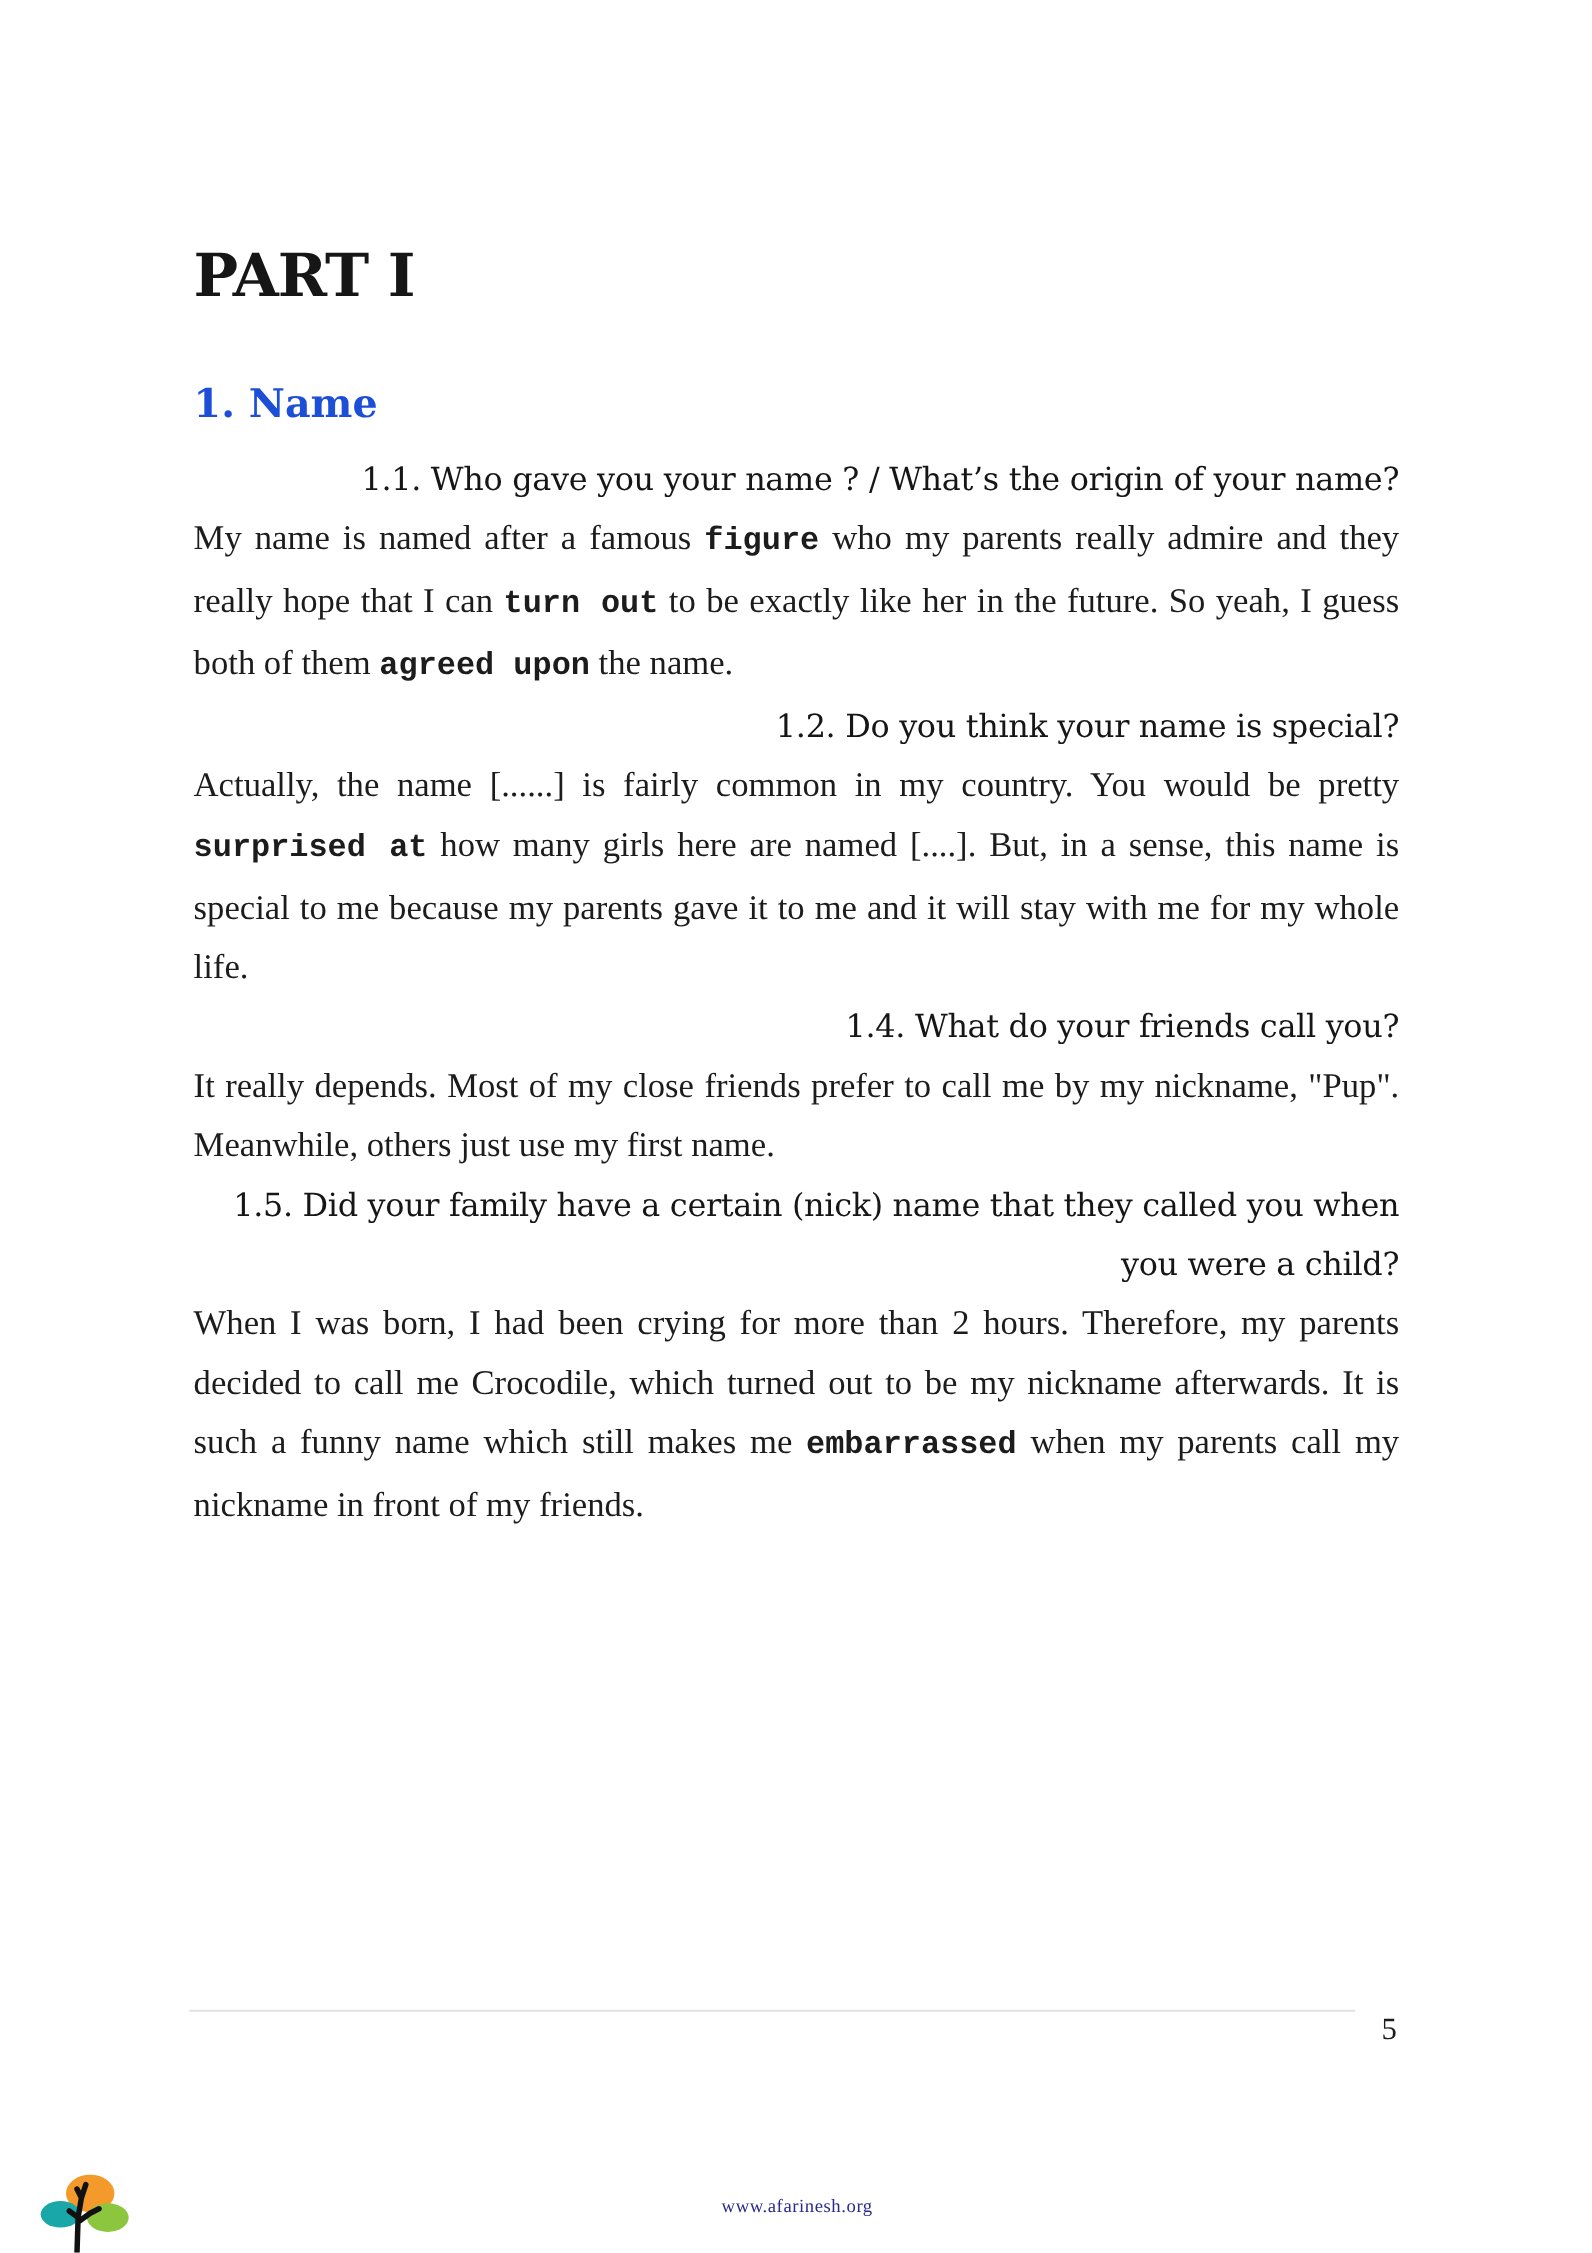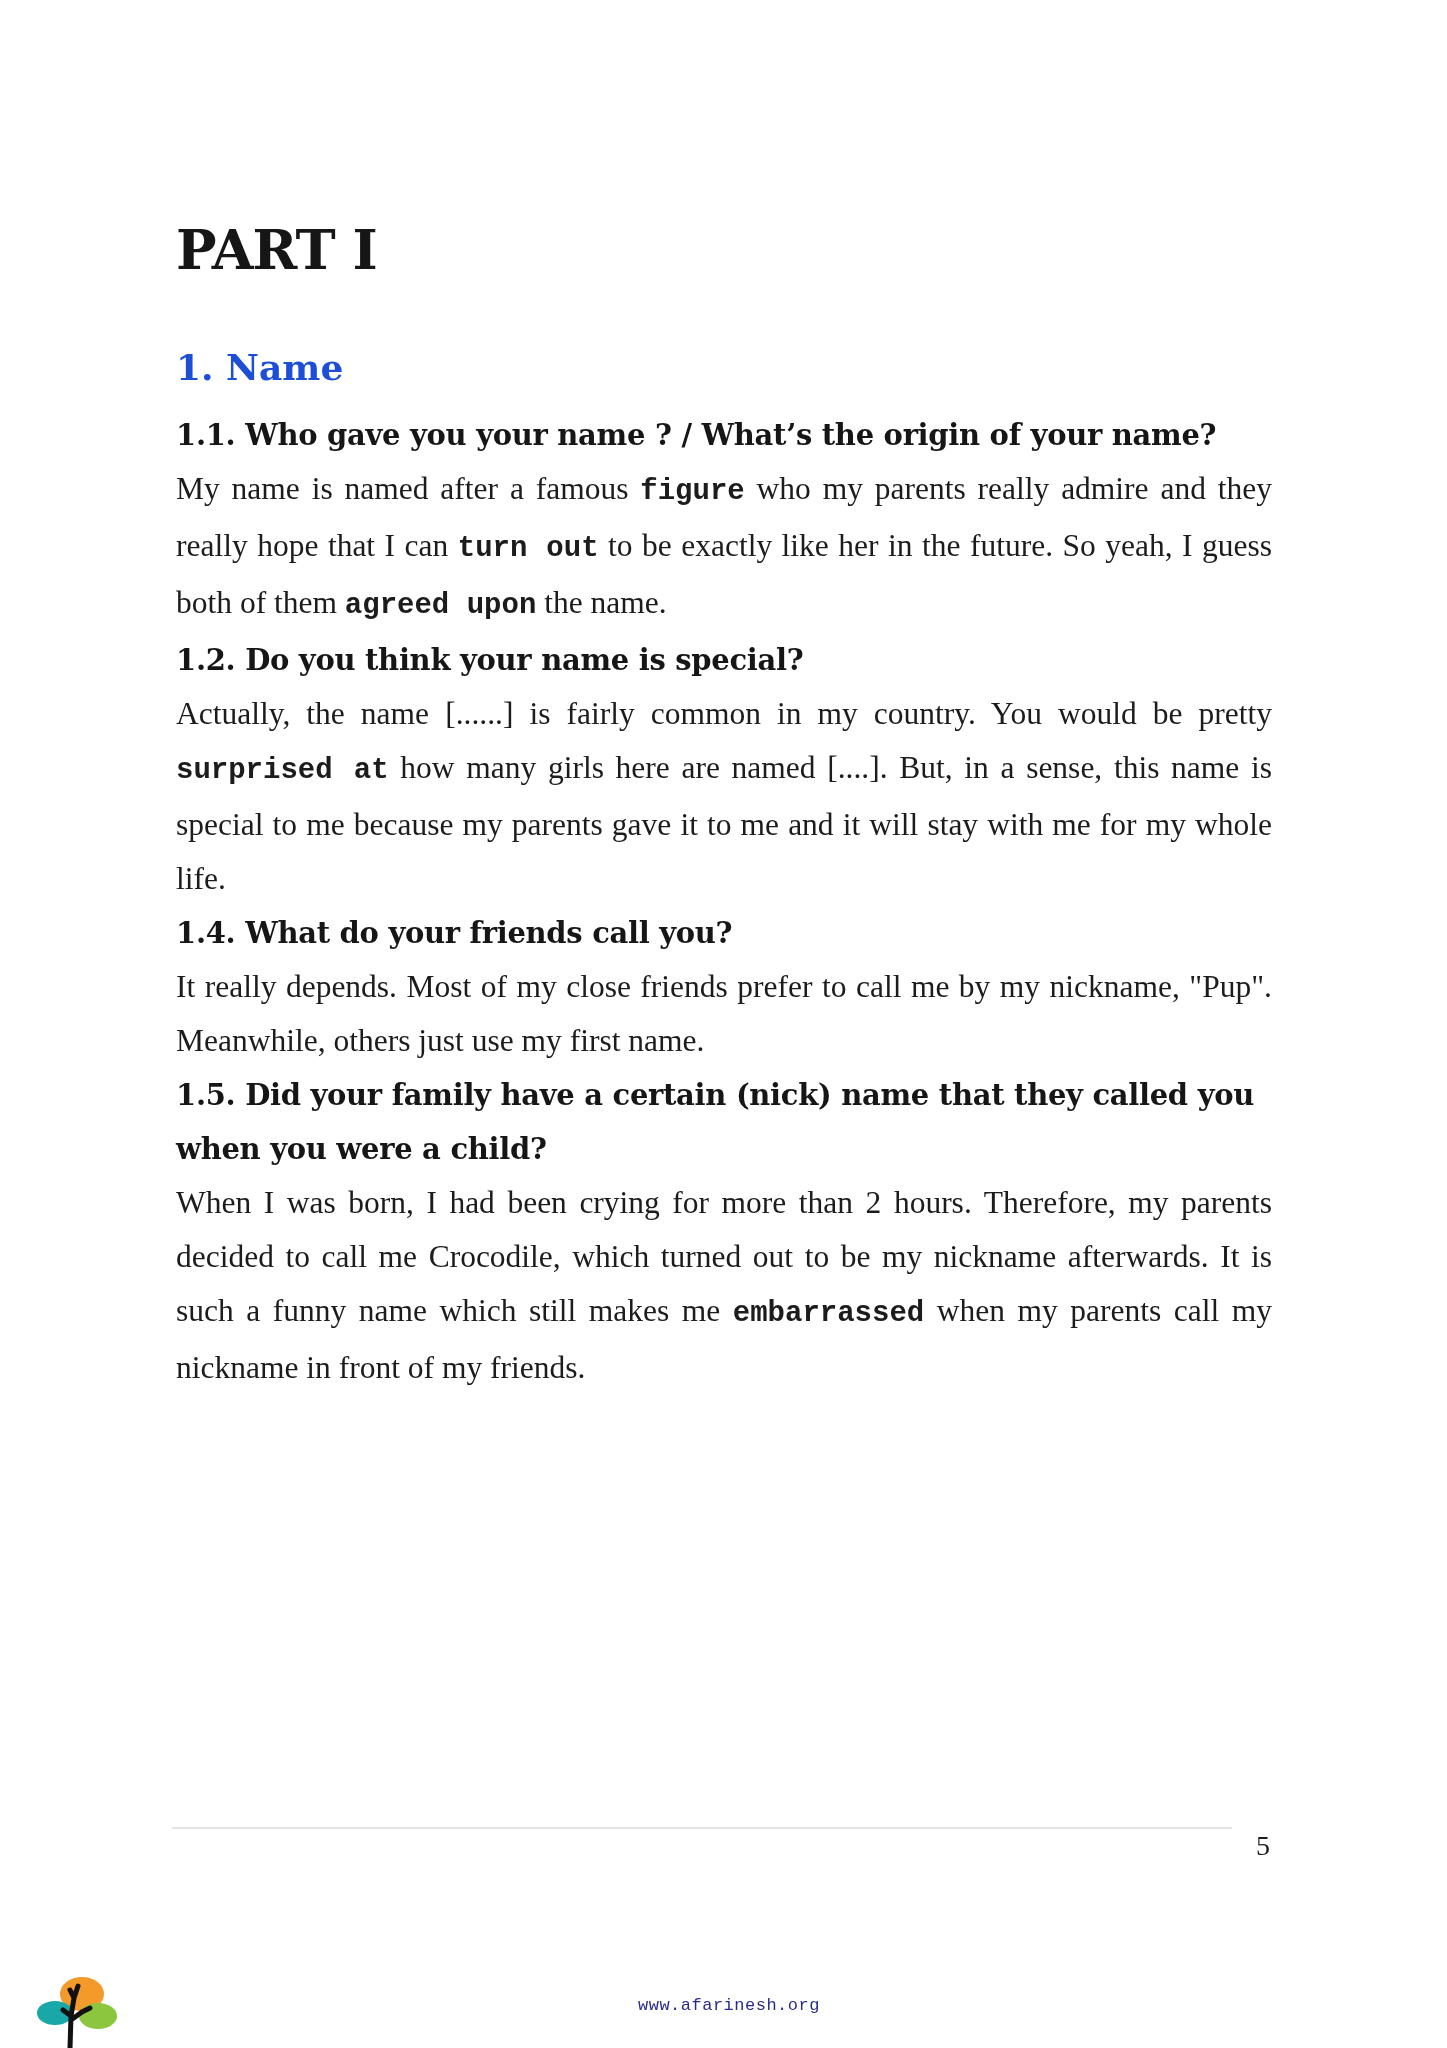--- a/index.html
+++ b/index.html
@@ -18,39 +18,40 @@
     .section-title {
       position: absolute; left: 176px; top: 346px; margin: 0;
       font-family: "DejaVu Serif", serif;
       font-weight: bold; font-size: 36px; color: #1d4ed8;
     }
     .qa-block {
       position: absolute; left: 176px; top: 408px; width: 1096px;
       font-size: 29px; line-height: 54px;
     }
     .question {
-      font-weight: bold; font-size: 29px; margin: 0; color: #161616;
+      font-weight: normal; font-size: 29px; margin: 0; color: #161616;
       letter-spacing: -0.3px;
+      text-align: right;
     }
     .answer {
       margin: 0; text-align: justify; font-family: "Liberation Serif", "DejaVu Serif", serif;
       font-size: 31.5px; color: #1c1c1c;
     }
     .answer b { font-family: Liberation Mono, monospace; font-size: 29px; font-weight: bold; }
     .footer-rule {
       position: absolute; left: 172px; top: 1827px; width: 1060px; height: 2px;
       background: #e4e4e4;
     }
     .page-number {
       position: absolute; left: 1256px; top: 1830px;
       font-family: "Liberation Serif", serif; font-size: 28px; color: #1c1c1c;
     }
     .website {
-      position: absolute; left: 638px; top: 1996px;
-      font-family: Liberation Mono, monospace;
+      position: absolute; left: 656px; top: 1996px;
+      font-family: Liberation Serif, serif;
       font-size: 17px; color: #2b2b8c; letter-spacing: 0.5px;
     }
     .logo {
       position: absolute; left: 30px; top: 1968px; width: 90px; height: 80px;
     }
   </style>
 </head>
 <body>
 
 <h1 class="part-title">PART I</h1>

